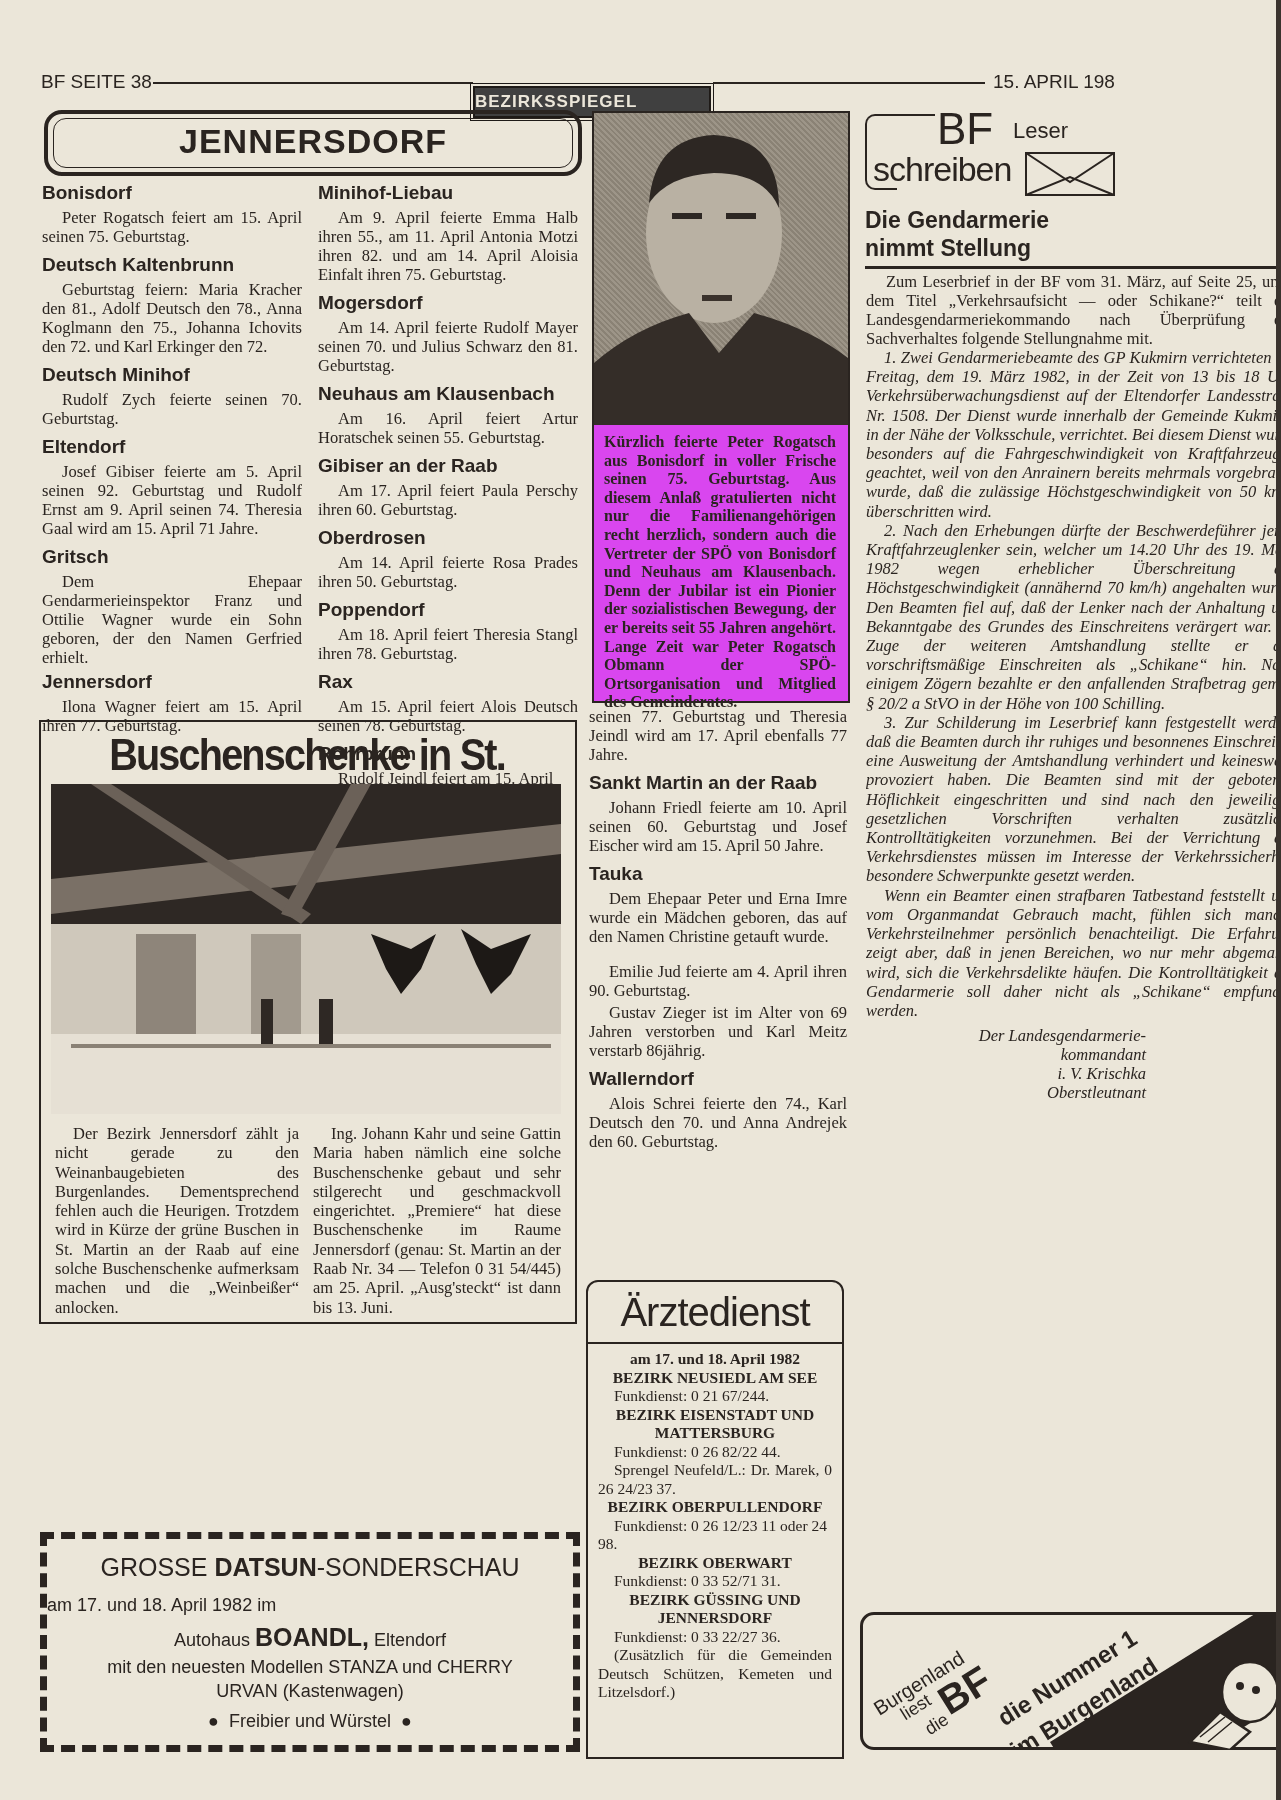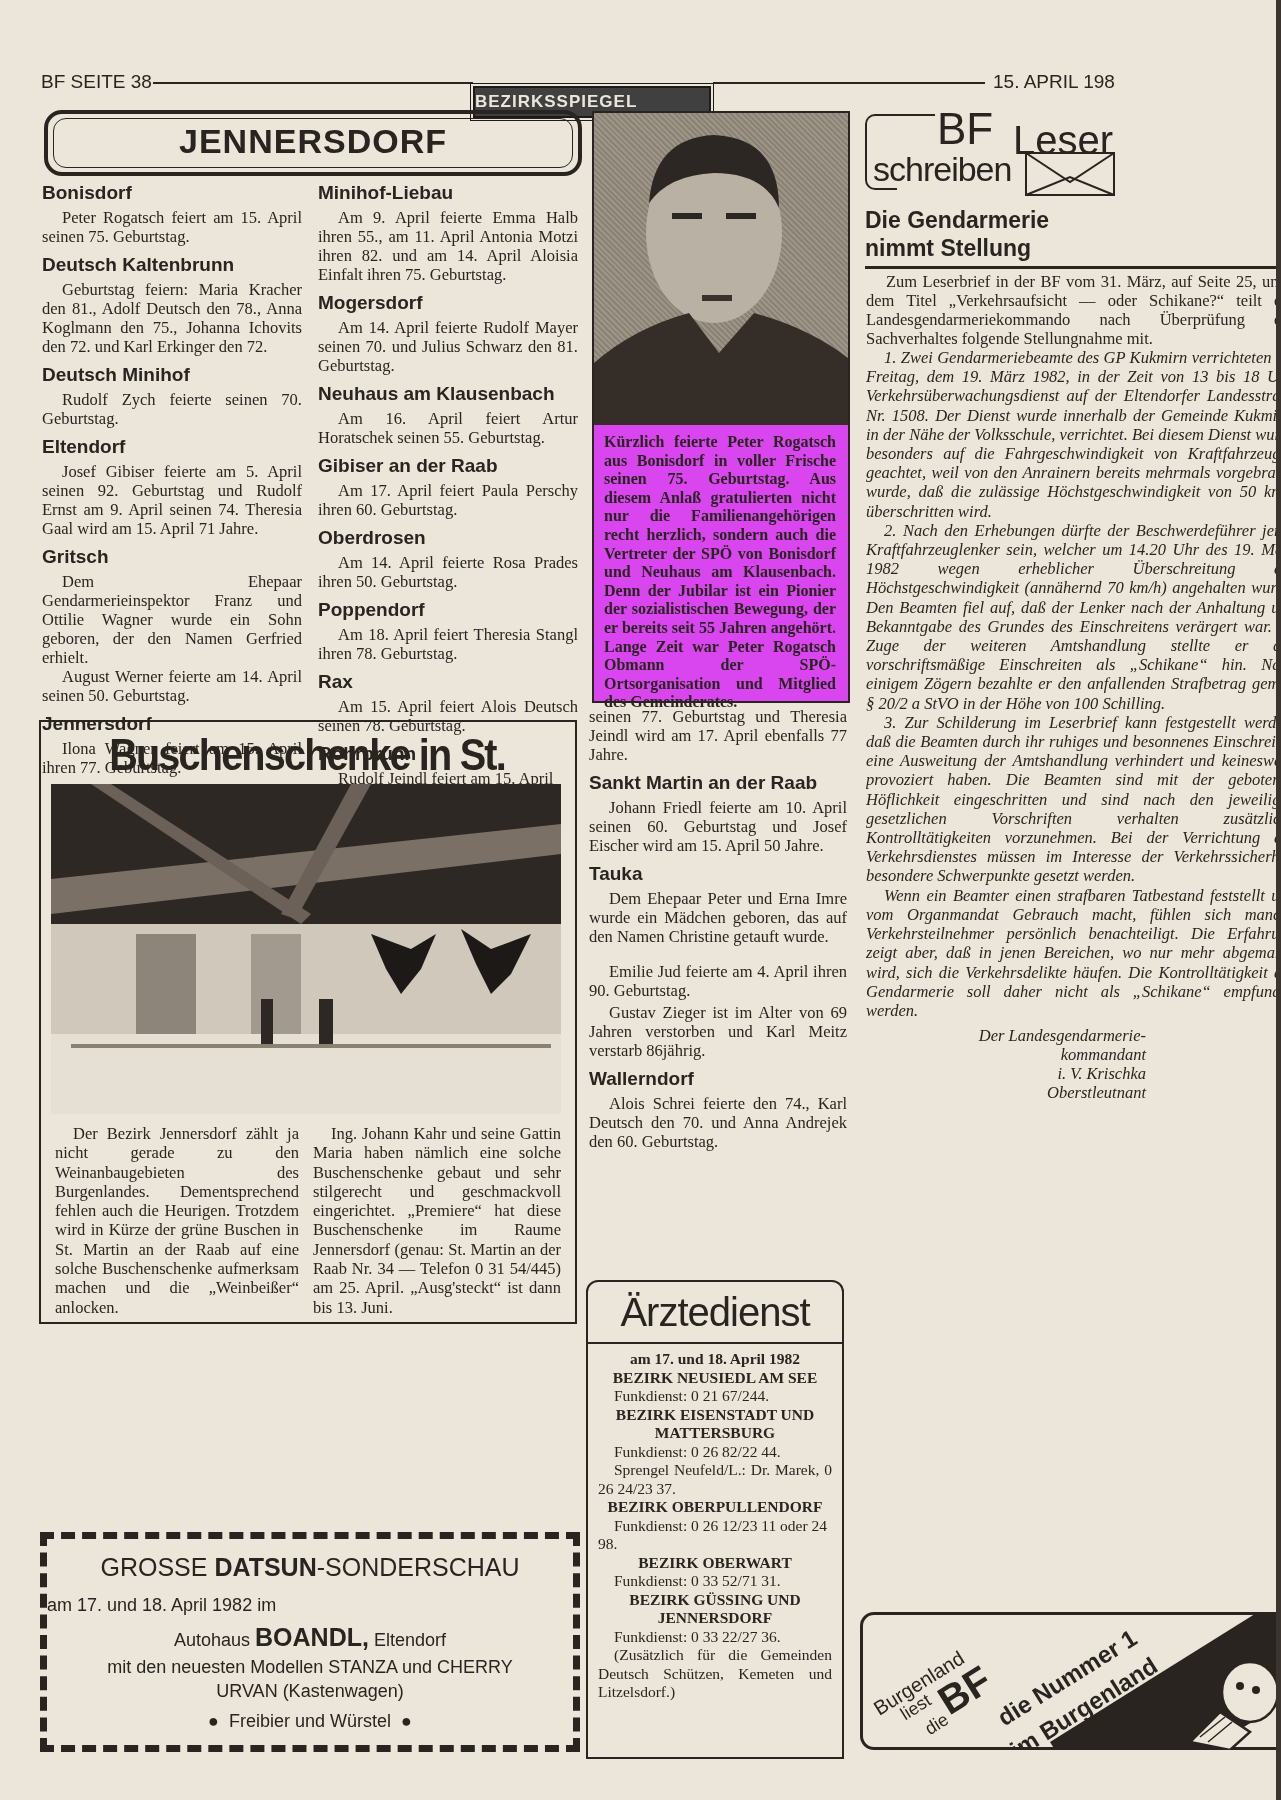--- a/index.html
+++ b/index.html
@@ -45,21 +45,20 @@
     <div class="section-title">Deutsch Minihof</div>
     <p class="body-text">Rudolf Zych feierte seinen 70. Geburtstag.</p>
   </div>
   <div class="entry">
     <div class="section-title">Eltendorf</div>
     <p class="body-text">Josef Gibiser feierte am 5. April seinen 92. Geburtstag und Rudolf Ernst am 9. April seinen 74. Theresia Gaal wird am 15. April 71 Jahre.</p>
   </div>
   <div class="entry">
     <div class="section-title">Gritsch</div>
     <p class="body-text" style="margin-bottom:0;">Dem Ehepaar Gendarmerieinspektor Franz und Ottilie Wagner wurde ein Sohn geboren, der den Namen Gerfried erhielt.</p>
-    <p class="body-text">August Werner feierte am 14. April seinen 50. Geburtstag.</p>
   </div>
   <div class="entry">
     <div class="section-title">Jennersdorf</div>
     <p class="body-text">Ilona Wagner feiert am 15. April ihren 77. Geburtstag.</p>
   </div>
 </div>
 
 <div class="col" style="left:318px;top:182px;width:260px;">
   <div class="entry">
     <div class="section-title">Minihof-Liebau</div>
@@ -192,21 +191,21 @@
       <div style="text-indent:16px;">Funkdienst: 0 33 22/27 36.</div>
       <div style="text-indent:16px;text-align:justify;">(Zusätzlich für die Gemeinden Deutsch Schützen, Kemeten und Litzelsdorf.)</div>
     </div>
   </div>
 </div>
 
 <div class="abs" style="left:865px;top:112px;width:416px;height:80px;">
   <div style="position:absolute;left:0;top:2px;width:30px;height:72px;border:2px solid #2a2420;border-right:none;border-radius:10px 0 0 10px;"></div>
   <div style="position:absolute;left:30px;top:2px;width:40px;border-top:2px solid #2a2420;"></div>
   <div class="sans" style="position:absolute;left:72px;top:-8px;font-size:44px;">BF</div>
-  <div class="sans" style="position:absolute;left:148px;top:6px;font-size:40px;">Leser</div>
+  <div class="sans" style="position:absolute;left:148px;top:6px;font-size:22px;">Leser</div>
   <div class="sans" style="position:absolute;left:8px;top:38px;font-size:34px;letter-spacing:-1px;">schreiben</div>
   <svg style="position:absolute;left:160px;top:40px;" width="90" height="44" viewBox="0 0 90 44">
     <rect x="1" y="1" width="88" height="42" fill="none" stroke="#2a2420" stroke-width="2"></rect>
     <path d="M1 1 L45 30 L89 1 M1 43 L45 25 L89 43" fill="none" stroke="#2a2420" stroke-width="2"></path>
   </svg>
 </div>
 <div class="abs sans" style="left:865px;top:206px;width:230px;font-size:23px;font-weight:bold;line-height:28px;">Die Gendarmerie nimmt Stellung</div>
 <div class="abs" style="left:865px;top:266px;width:416px;height:3px;background:#2a2420;"></div>
 
 <div class="abs" style="left:866px;top:272px;width:430px;overflow:hidden;">

